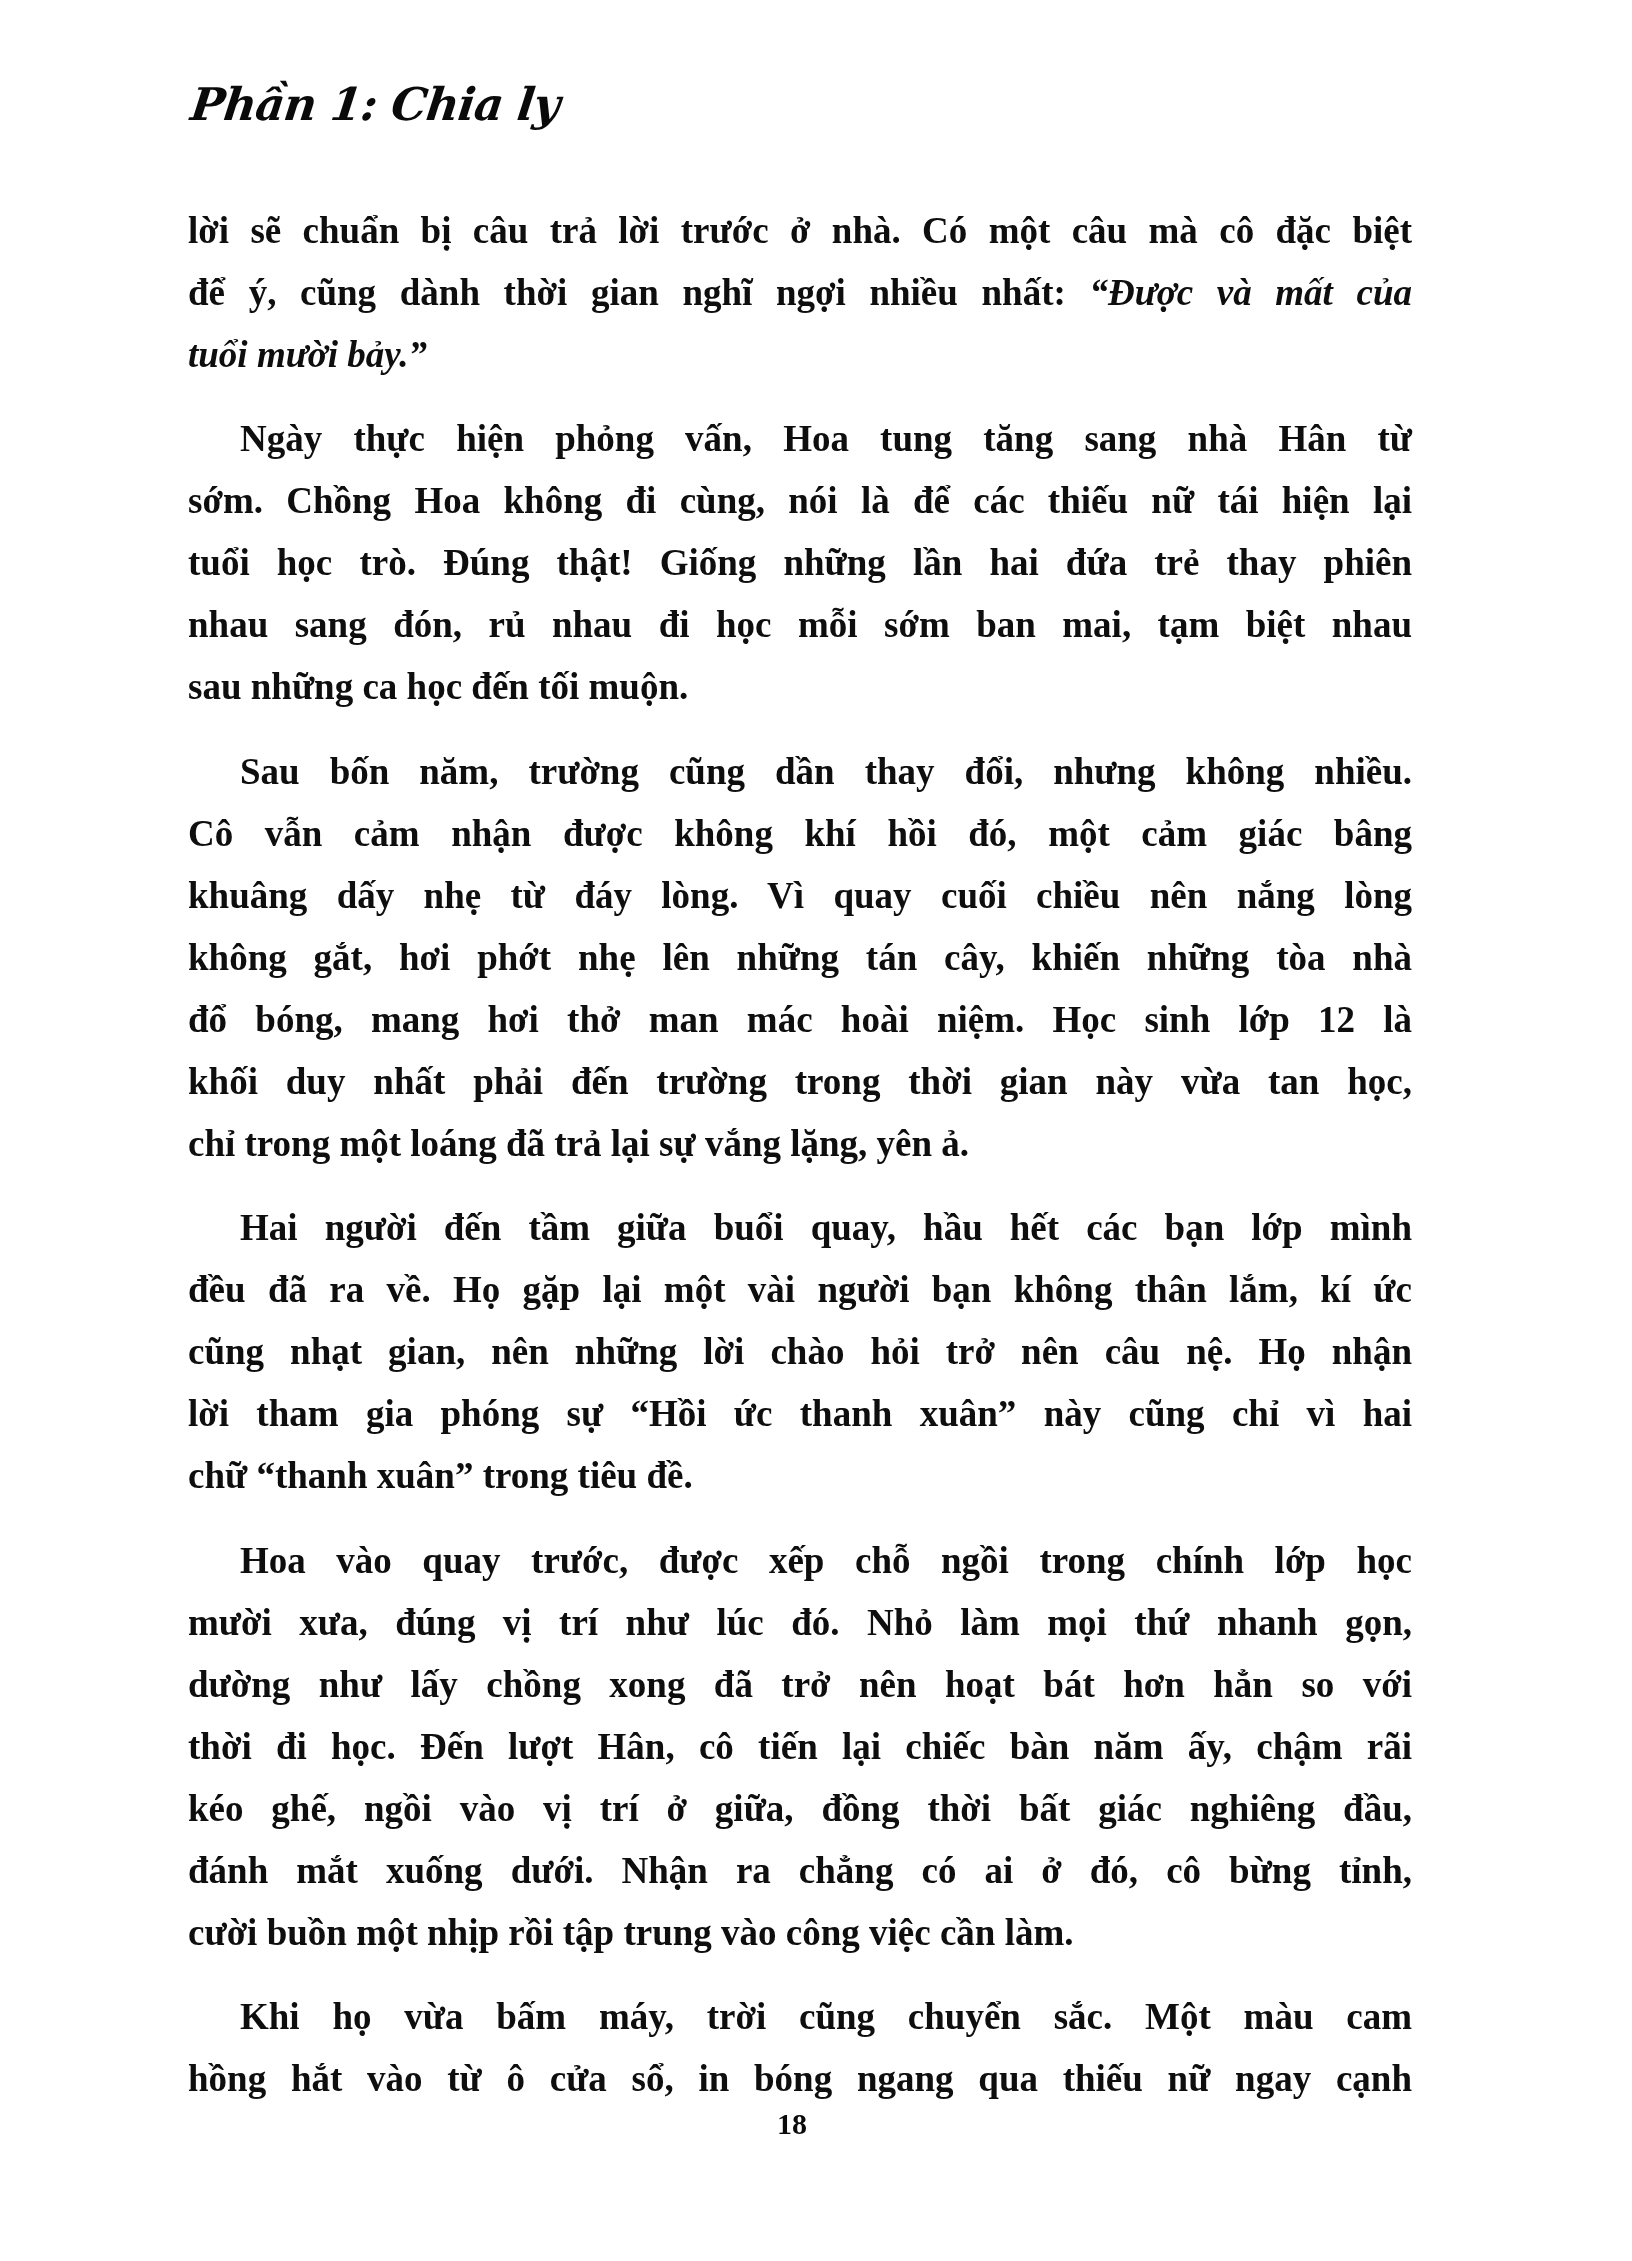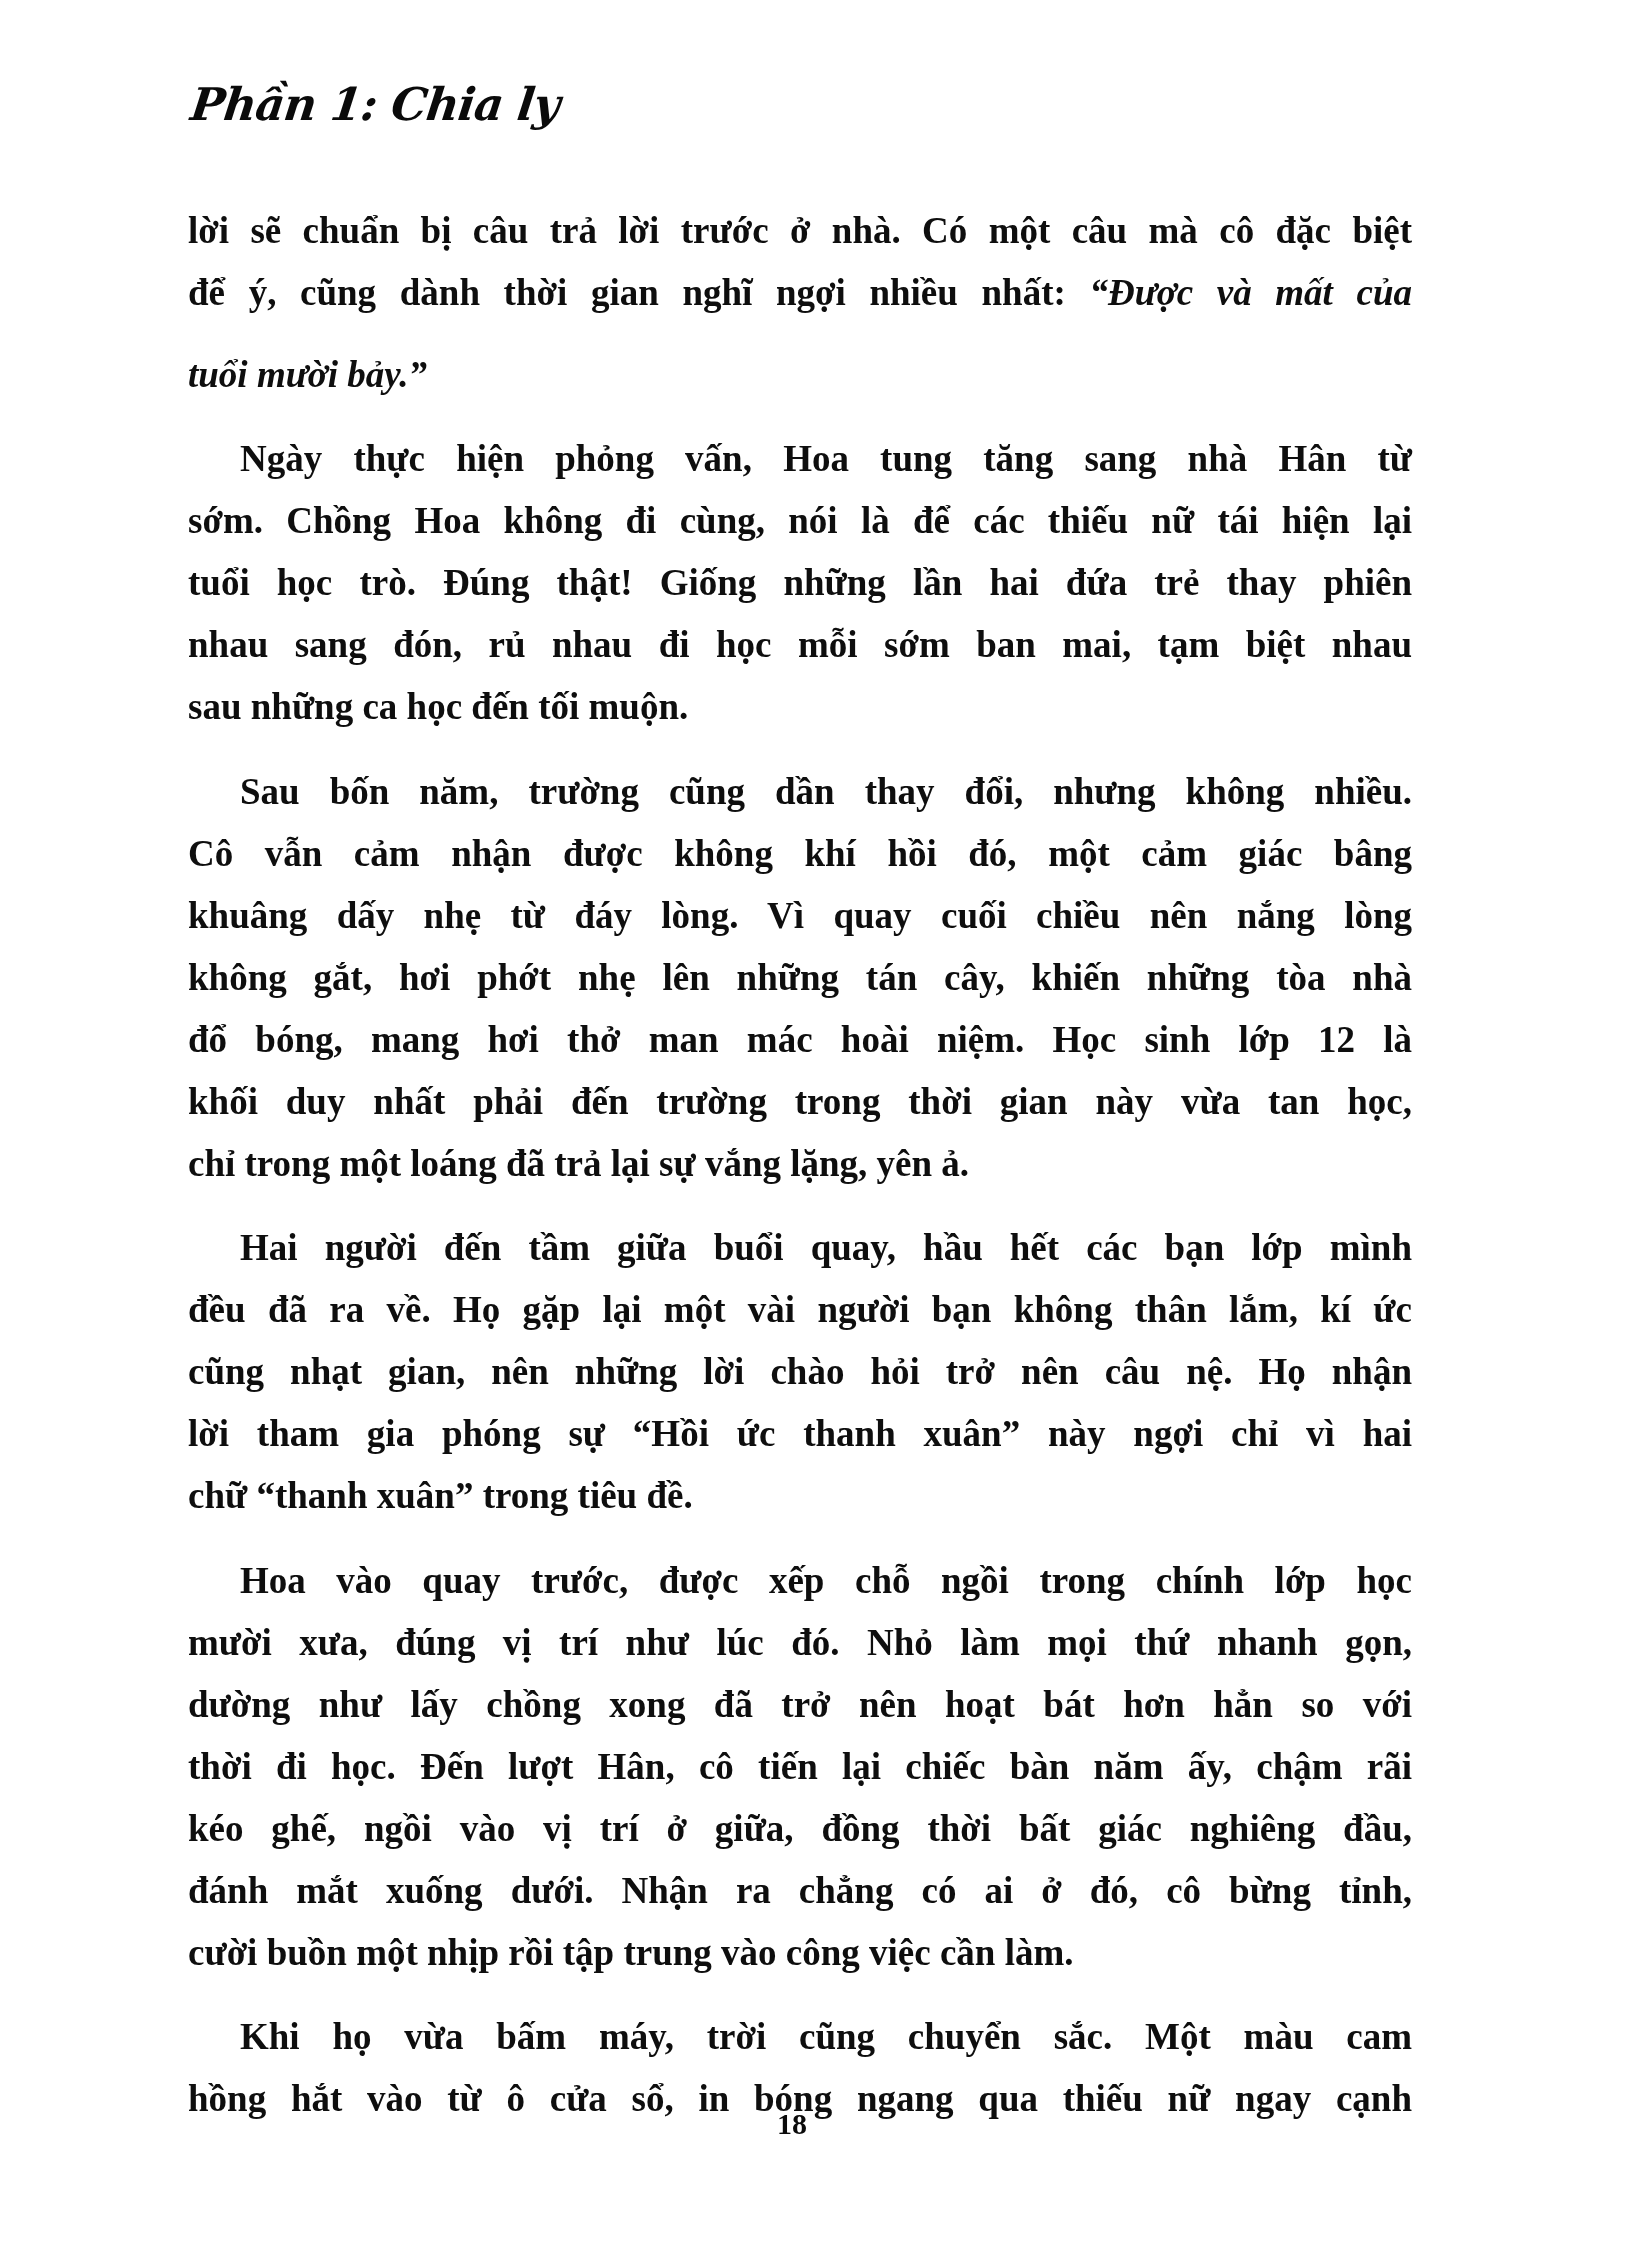--- a/index.html
+++ b/index.html
@@ -40,21 +40,21 @@
     font-weight: bold;
   }
   .para { margin: 0 0 22.4px 0; }
   .para:last-child { margin-bottom: 0; }
   .line {
     text-align: justify;
     text-justify: inter-word;
   }
   .j { text-align-last: justify; }
   .ind { padding-left: 52px; }
-  .it, .it span { font-style: italic; margin-top: 20px; }
+  .it, .it span { font-style: italic; }
   .footer {
     position: absolute;
     left: 180px;
     top: 2107px;
     width: 1224px;
     text-align: center;
     font-size: 30px;
     font-weight: bold;
     color: #0a0a0a;
   }
@@ -89,21 +89,21 @@
       <div class="line j">không gắt, hơi phớt nhẹ lên những tán cây, khiến những tòa nhà</div>
       <div class="line j">đổ bóng, mang hơi thở man mác hoài niệm. Học sinh lớp 12 là</div>
       <div class="line j">khối duy nhất phải đến trường trong thời gian này vừa tan học,</div>
       <div class="line">chỉ trong một loáng đã trả lại sự vắng lặng, yên ả.</div>
     </div>
 
     <div class="para">
       <div class="line j ind">Hai người đến tầm giữa buổi quay, hầu hết các bạn lớp mình</div>
       <div class="line j">đều đã ra về. Họ gặp lại một vài người bạn không thân lắm, kí ức</div>
       <div class="line j">cũng nhạt gian, nên những lời chào hỏi trở nên câu nệ. Họ nhận</div>
-      <div class="line j">lời tham gia phóng sự “Hồi ức thanh xuân” này ngợi chỉ vì hai</div>
+      <div class="line j">lời tham gia phóng sự “Hồi ức thanh xuân” này cũng chỉ vì hai</div>
       <div class="line">chữ “thanh xuân” trong tiêu đề.</div>
     </div>
 
     <div class="para">
       <div class="line j ind">Hoa vào quay trước, được xếp chỗ ngồi trong chính lớp học</div>
       <div class="line j">mười xưa, đúng vị trí như lúc đó. Nhỏ làm mọi thứ nhanh gọn,</div>
       <div class="line j">dường như lấy chồng xong đã trở nên hoạt bát hơn hẳn so với</div>
       <div class="line j">thời đi học. Đến lượt Hân, cô tiến lại chiếc bàn năm ấy, chậm rãi</div>
       <div class="line j">kéo ghế, ngồi vào vị trí ở giữa, đồng thời bất giác nghiêng đầu,</div>
       <div class="line j">đánh mắt xuống dưới. Nhận ra chẳng có ai ở đó, cô bừng tỉnh,</div>

